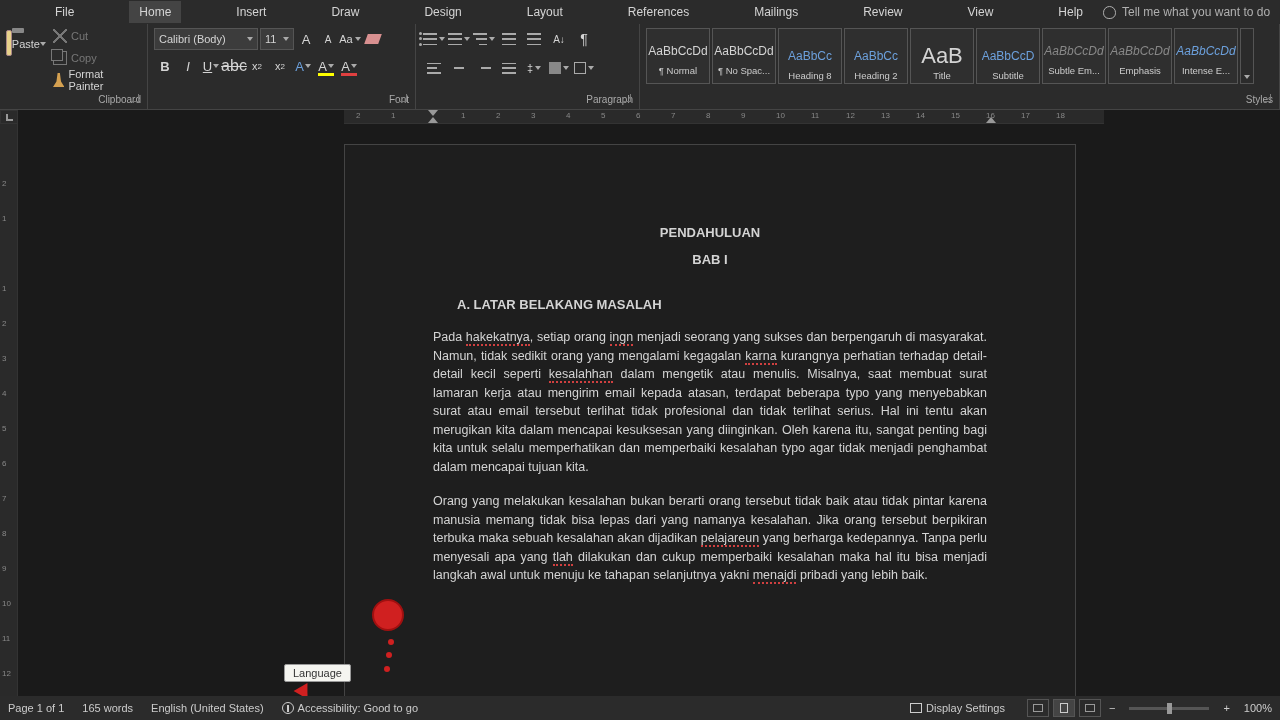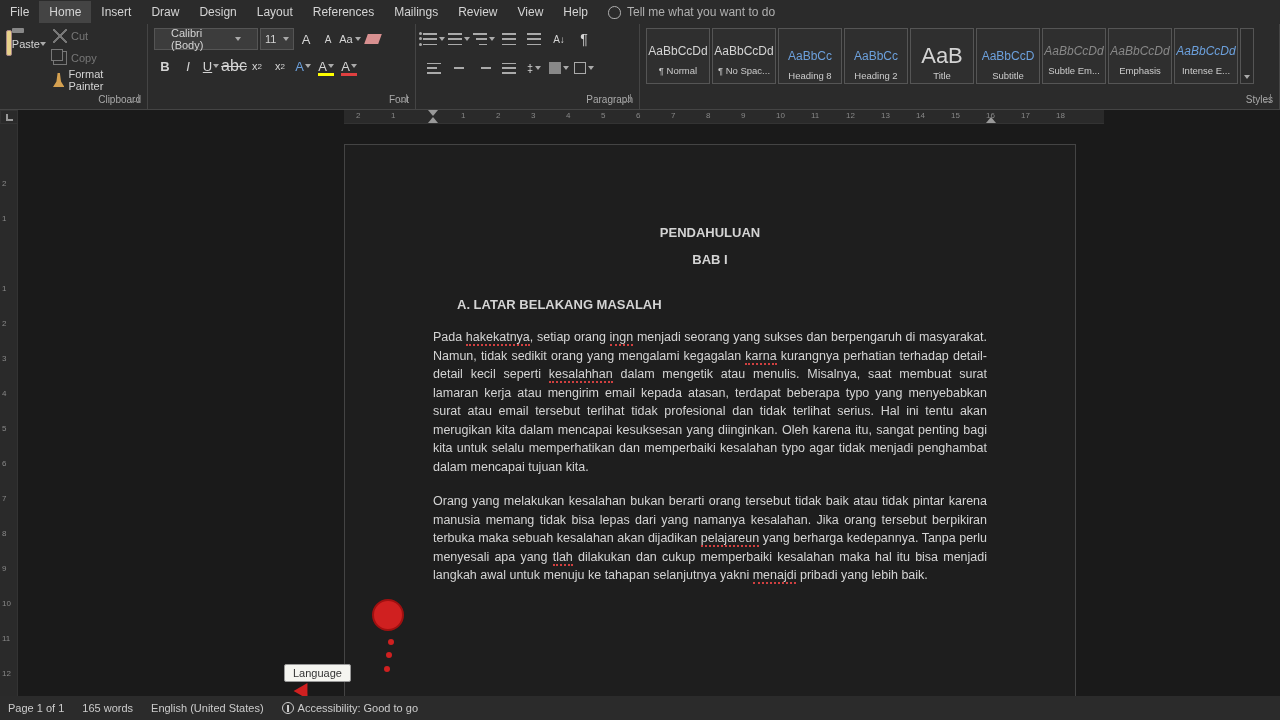--- a/index.html
+++ b/index.html
@@ -1,20 +1,20 @@
 <!DOCTYPE html>
 <html><head>
 <meta charset="utf-8">
 <style>
 * { margin: 0; padding: 0; box-sizing: border-box; font-family: 'Segoe UI', sans-serif; }
 body { background: #1e1e1e; width: 1280px; height: 720px; overflow: hidden; color: #d4d4d4; position: relative; }
 
 
 .menubar { display: flex; align-items: center; height: 24px; background: #2b2b2b; font-size: 12px; }
-.menubar .menu-item { padding: 4px 10px; cursor: pointer; color: #d4d4d4; }
+.menubar .menu-item { padding: 4px 10px; cursor: pointer; color: #d4d4d4; margin-left: 45px; }
 .menubar .menu-item.active { background: #444; }
 .menubar .tell-me { display: flex; align-items: center; gap: 6px; margin-left: 10px; color: #b0b0b0; }
 .bulb-icon { width: 13px; height: 13px; border: 1.2px solid #b0b0b0; border-radius: 50% 50% 45% 45%; position: relative; }
 
 
 .ribbon { display: flex; background: #2b2b2b; height: 86px; border-bottom: 1px solid #444; }
 .ribbon-group { border-right: 1px solid #444; padding: 2px 6px 0; display: flex; flex-direction: column; }
 .ribbon-group-content { flex: 1; display: flex; align-items: flex-start; }
 .ribbon-group-label { font-size: 10px; color: #aaa; text-align: right; padding: 2px 0 4px; position: relative; }
 .ribbon-group-label .launcher { position: absolute; right: 2px; top: 2px; width: 8px; height: 8px; border: 1px solid #777; border-top: none; border-left: none; }
@@ -28,21 +28,21 @@
 .small-btn { display: flex; align-items: center; gap: 4px; padding: 1px 3px; color: #777; height: 20px; }
 .small-btn.enabled { color: #d4d4d4; }
 .mini-icon { width: 14px; height: 14px; display: inline-block; }
 .cut-ic { background: linear-gradient(45deg, transparent 45%, #777 45%, #777 55%, transparent 55%), linear-gradient(-45deg, transparent 45%, #777 45%, #777 55%, transparent 55%); }
 .copy-ic { border: 1px solid #777; position: relative; }
 .copy-ic::after { content: ''; position: absolute; top: -3px; left: -3px; width: 10px; height: 10px; border: 1px solid #777; background: #2b2b2b; }
 .brush-ic { width: 12px; height: 14px; background: #d4a050; clip-path: polygon(40% 0, 60% 0, 70% 60%, 100% 100%, 0 100%, 30% 60%); }
 
 
 .font-group .row1 { display: flex; align-items: center; gap: 2px; margin-bottom: 5px; margin-top: 2px; }
-.font-name { width: 104px; height: 22px; background: #3c3c3c; border: 1px solid #555; font-size: 11px; padding: 2px 16px; color: #d4d4d4; display: flex; align-items: center; justify-content: space-between; }
+.font-name { width: 104px; height: 22px; background: #3c3c3c; border: 1px solid #555; font-size: 11px; padding: 2px 4px; color: #d4d4d4; display: flex; align-items: center; justify-content: space-between; }
 .font-size { width: 34px; height: 22px; background: #3c3c3c; border: 1px solid #555; font-size: 11px; padding: 2px 4px; color: #d4d4d4; display: flex; align-items: center; justify-content: space-between; }
 .dd-arrow { width: 0; height: 0; border-left: 3px solid transparent; border-right: 3px solid transparent; border-top: 4px solid #aaa; }
 .sq-btn { width: 20px; height: 22px; display: flex; align-items: center; justify-content: center; font-size: 11px; color: #d4d4d4; position: relative; }
 .font-group .row2 { display: flex; align-items: center; gap: 1px; }
 .fmt-btn { width: 22px; height: 22px; display: flex; align-items: center; justify-content: center; font-size: 13px; color: #d4d4d4; position: relative; }
 .fmt-btn.bold { font-weight: bold; }
 .fmt-btn.italic { font-style: italic; }
 .fmt-btn.underline { text-decoration: underline; }
 .fmt-btn.strike { text-decoration: line-through; }
 .sub { font-size: 11px; } .sub sub { font-size: 8px; }
@@ -437,13 +437,34 @@
 </div>
 
 <div class="statusbar">
   <div class="sb-item">Page 1 of 1</div>
   <div class="sb-item">165 words</div>
   <div class="sb-item">English (United States)</div>
   <div class="sb-item">
       <span class="acc-icon"></span>
       <span>Accessibility: Good to go</span>
     </div>
+  <div class="sb-right">
+    <div class="sb-item">
+        <span style="width:12px;height:10px;border:1px solid #ccc;display:inline-block"></span>
+        <span>Display Settings</span>
+      </div>
+    <div class="view-btn">
+        <span style="width:10px;height:8px;border:1px solid #999;display:inline-block"></span>
+      </div>
+    <div class="view-btn active">
+        <span style="width:8px;height:10px;border:1px solid #ccc;display:inline-block"></span>
+      </div>
+    <div class="view-btn">
+        <span style="width:10px;height:8px;border:1px solid #999;display:inline-block"></span>
+      </div>
+    <span style="padding:0 4px">−</span>
+    <div class="zoom-slider">
+        <div class="zoom-thumb"></div>
+      </div>
+    <span style="padding:0 4px">+</span>
+    <span style="margin-left:6px">100%</span>
+  </div>
 </div>
 
 </body></html>

